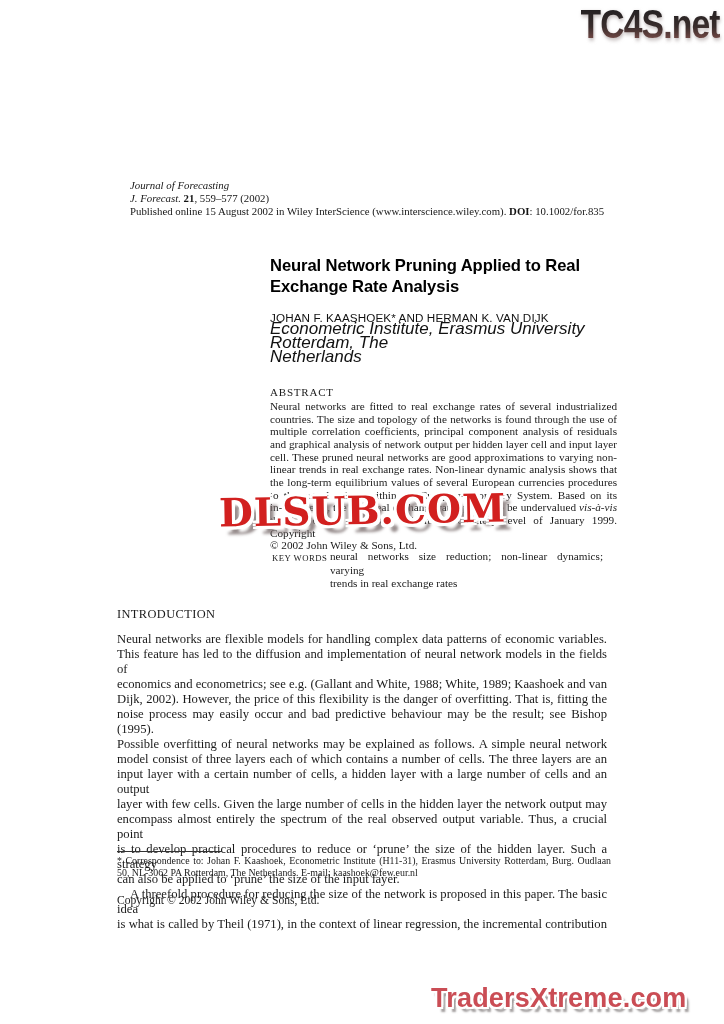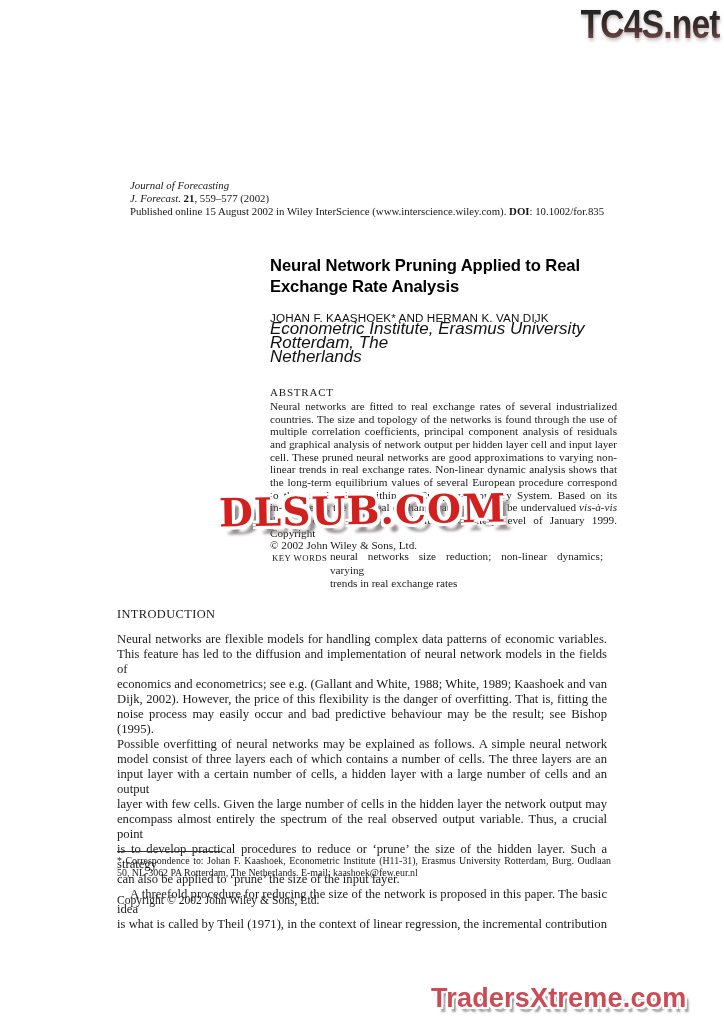--- a/index.html
+++ b/index.html
@@ -104,21 +104,21 @@
 
   <div class="abs abslabel">ABSTRACT</div>
 
   <div class="abs abstract">
       <div class="just"><span>Neural networks are fitted to real exchange rates of several industrialized</span></div>
       <div class="just"><span>countries. The size and topology of the networks is found through the use of</span></div>
       <div class="just"><span>multiple correlation coefficients, principal component analysis of residuals</span></div>
       <div class="just"><span>and graphical analysis of network output per hidden layer cell and input layer</span></div>
       <div class="just"><span>cell. These pruned neural networks are good approximations to varying non-</span></div>
       <div class="just"><span>linear trends in real exchange rates. Non-linear dynamic analysis shows that</span></div>
-      <div class="just"><span>the long-term equilibrium values of several European procedure correspond</span></div>
+      <div class="just"><span>the long-term equilibrium values of several European currencies procedures</span></div>
       <div class="just"><span>to the actual values within the European Monetary System. Based on its</span></div>
       <div class="just"><span>in-sample fit, the euro real exchange rate appears to be undervalued </span><span class="it">vis-à-vis</span></div>
       <div class="just"><span>the US dollar compared with its introductory level of January 1999.  Copyright</span></div>
       <div><span>© 2002 John Wiley &amp; Sons, Ltd.</span></div>
     </div>
 
   <div class="abs kwlabel">KEY WORDS</div>
 
   <div class="abs keywords">
       <div class="just"><span>neural networks size reduction; non-linear dynamics; varying</span></div>

